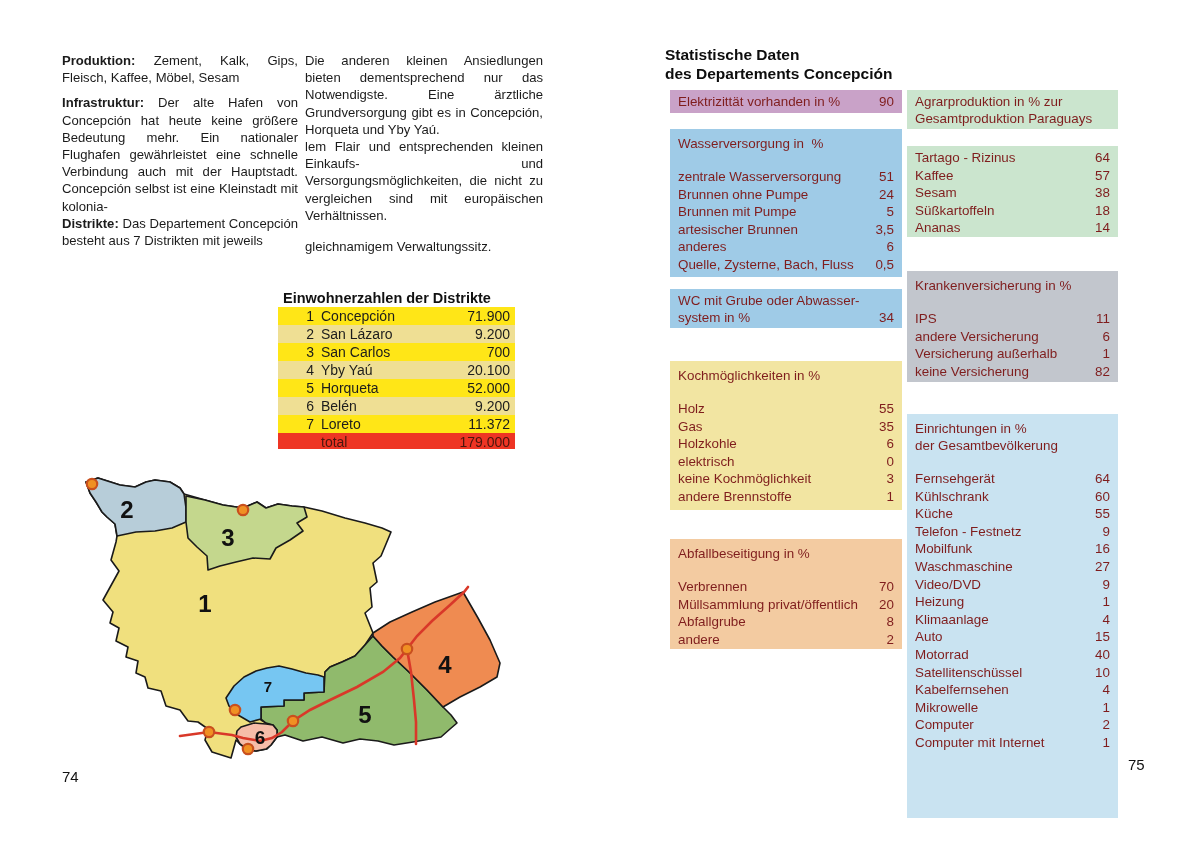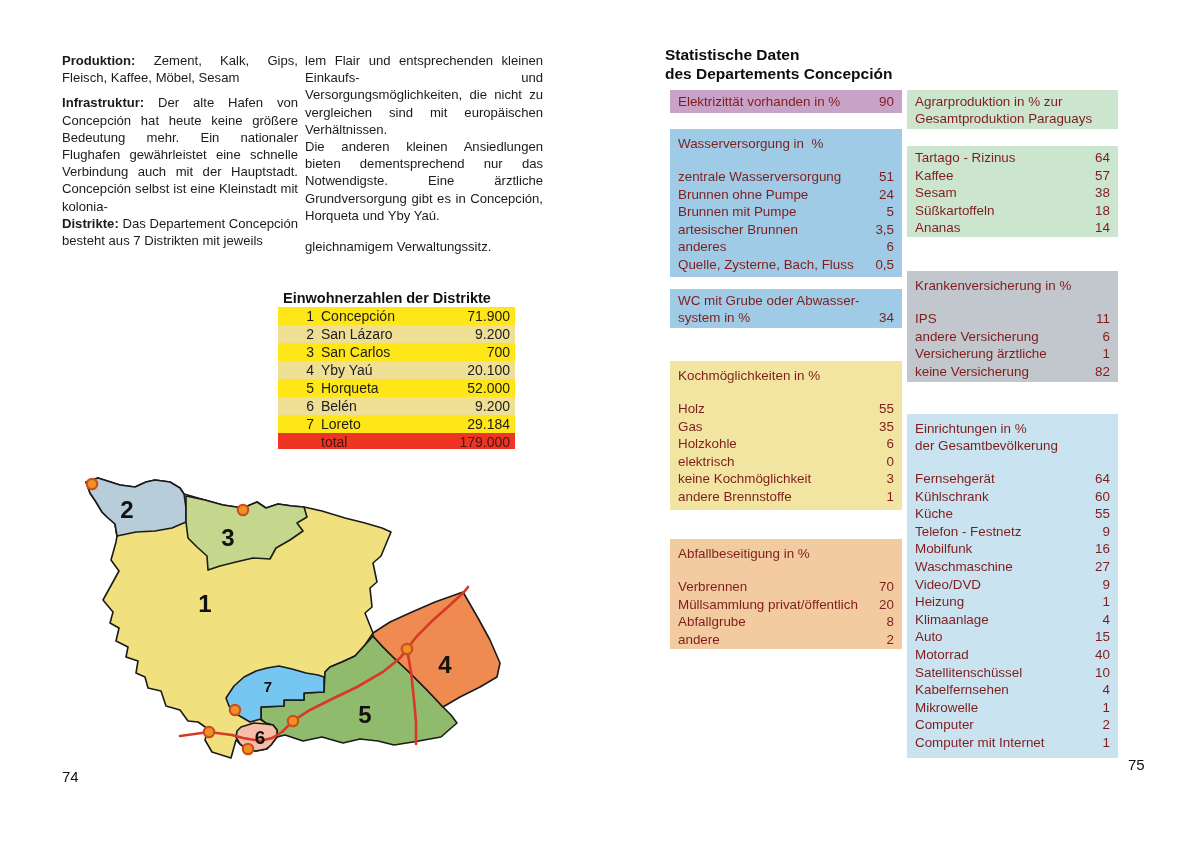--- a/index.html
+++ b/index.html
@@ -43,40 +43,40 @@
   .sbL{left:670px;width:232px;}
   .sbR{left:907px;width:211px;}
   #b-elec{top:90px;height:23px;background:#c9a2c8;padding:3px 8px;}
   #b-water{top:129px;height:148px;background:#9fcbe7;}
   #b-wc{top:289px;height:39px;background:#9fcbe7;padding:3px 8px;}
   #b-cook{top:361px;height:149px;background:#f2e5a2;}
   #b-waste{top:539px;height:110px;background:#f3cba1;}
   #b-agrarhead{top:90px;height:39px;background:#cbe5ce;padding:3px 8px;}
   #b-agrarlist{top:146px;height:91px;background:#cbe5ce;padding:3px 8px;}
   #b-insur{top:271px;height:111px;background:#c2c6cd;}
-  #b-amen{top:414px;height:344px;background:#c9e3f1;}
+  #b-amen{top:414px;height:404px;background:#c9e3f1;}
   
   #map{left:60px;top:460px;}
   #map path, #map polygon{stroke:#1a1a1a;stroke-width:1.6;stroke-linejoin:round;}
   #map .road{fill:none;stroke:#d93829;stroke-width:2.6;stroke-linecap:round;}
   #map circle{fill:#f09023;stroke:#c9501e;stroke-width:2.2;}
   #map text{font-family:"Liberation Sans",sans-serif;font-weight:bold;fill:#111;text-anchor:middle;}
 </style>
 </head>
 <body>
 
 <div class="abs col" id="col1">
   <p><b>Produktion:</b><span> Zement, Kalk, Gips, Fleisch, Kaffee, Möbel, Sesam</span></p>
   <p class="p2"><b>Infrastruktur:</b><span> Der alte Hafen von Concepción hat heute keine größere Bedeutung mehr. Ein nationaler Flughafen gewährleistet eine schnelle Verbindung auch mit der Hauptstadt. Concepción selbst  ist eine Kleinstadt mit kolonia-</span></p>
   <p class="p3"><b>Distrikte:</b><span> Das Departement Concepción besteht aus 7 Distrikten mit jeweils</span></p>
 </div>
 
 <div class="abs col" id="col2">
+  <p>Die anderen kleinen Ansiedlungen bieten dementsprechend  nur das Notwendigste. Eine ärztliche Grundversorgung gibt es in Concepción, Horqueta und Yby Yaú.</p>
   <p>lem Flair und entsprechenden kleinen Einkaufs- und Versorgungsmöglichkeiten, die nicht zu vergleichen sind mit europäischen Verhältnissen.</p>
-  <p>Die anderen kleinen Ansiedlungen bieten dementsprechend  nur das Notwendigste. Eine ärztliche Grundversorgung gibt es in Concepción, Horqueta und Yby Yaú.</p>
   <p class="p3">gleichnamigem Verwaltungssitz.</p>
 </div>
 
 <div class="abs" id="etable-title">Einwohnerzahlen der Distrikte</div>
 <div class="abs" id="etable">
   <div id="etable-rows">
 
       <div class="erow">
         <span class="tnum">1</span>
         <span class="tname">Concepción</span>
@@ -109,21 +109,21 @@
 
       <div class="erow">
         <span class="tnum">6</span>
         <span class="tname">Belén</span>
         <span class="tval">9.200</span>
       </div>
 
       <div class="erow">
         <span class="tnum">7</span>
         <span class="tname">Loreto</span>
-        <span class="tval">29.184</span>
+        <span class="tval">11.372</span>
       </div>
     </div>
   <div id="etotal">
     <span class="tname">total</span>
     <span class="tval">179.000</span>
   </div>
 </div>
 
 <svg class="abs" id="map" width="460" height="320" viewBox="0 0 460 320">
 
@@ -329,21 +329,21 @@
         <span>IPS</span>
         <span>11</span>
       </div>
 
       <div class="srow">
         <span>andere Versicherung</span>
         <span>6</span>
       </div>
 
       <div class="srow">
-        <span>Versicherung ärztliche</span>
+        <span>Versicherung außerhalb</span>
         <span>1</span>
       </div>
 
       <div class="srow">
         <span>keine Versicherung</span>
         <span>82</span>
       </div>
     </div>
 </div>
 

